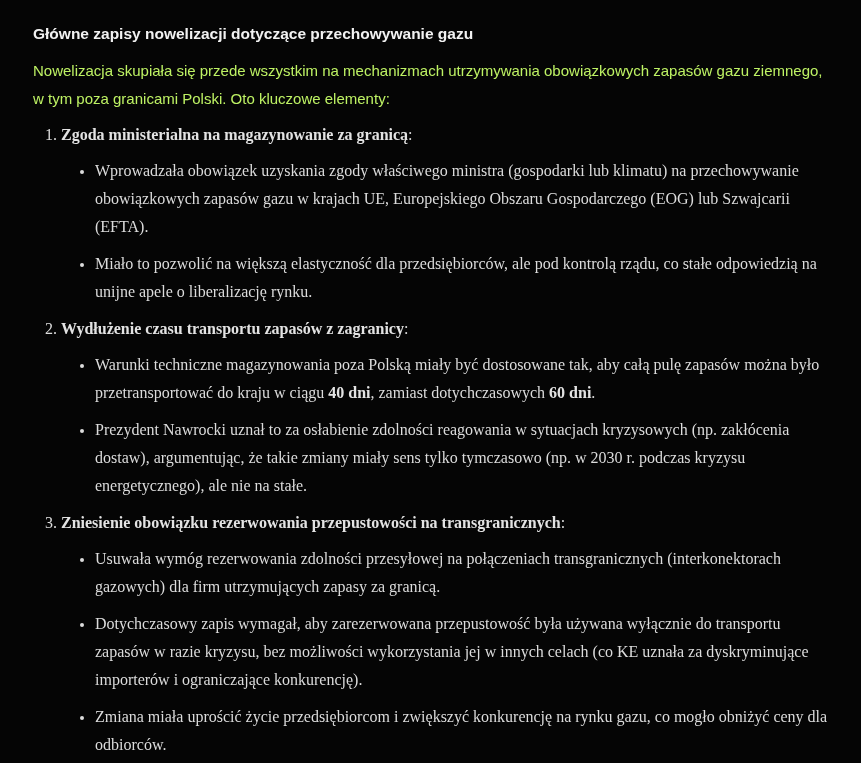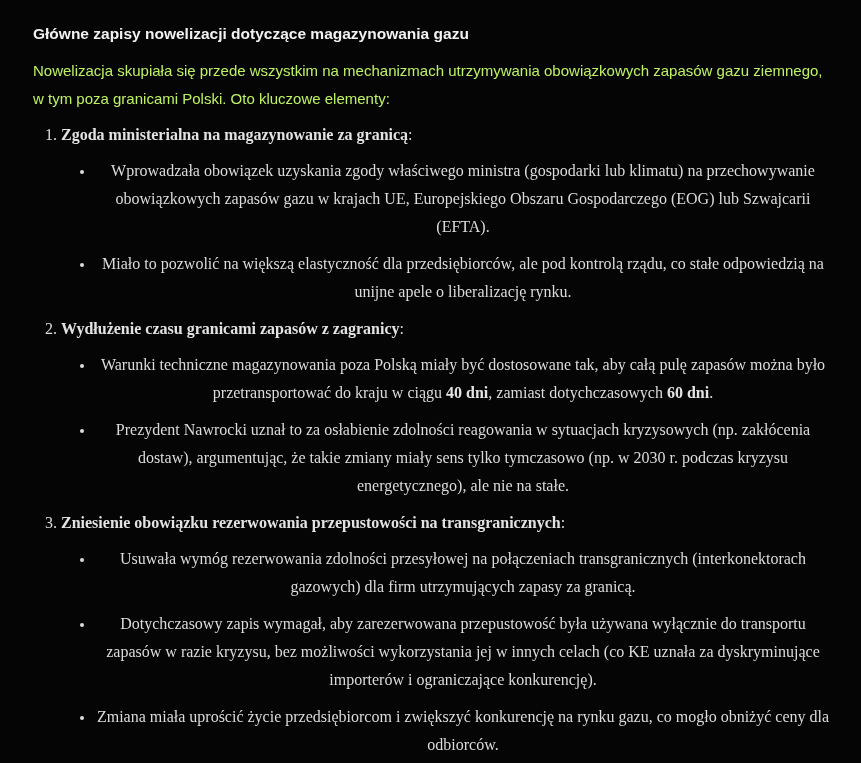--- a/index.html
+++ b/index.html
@@ -37,35 +37,35 @@
     color: #dcdcdc;
   }
   ol.main-list > li { margin: 8px 0 0 0; }
   ol.main-list .num { font-weight: 400; }
   ol.main-list b { font-weight: 700; color: #e3e3e3; }
   ul.bullet-list {
     list-style: disc;
     margin: 8px 0 0 0;
     padding: 0 0 0 50px;
   }
-  ul.bullet-list > li { margin: 0 0 9px 0; text-align: center; }
+  ul.bullet-list > li { margin: 0 0 9px 0; }
   ul.bullet-list > li::marker { color: #dcdcdc; font-size: 14px; }
 </style>
 </head>
 <body style="background: rgb(5, 5, 5);">
 
 <div class="doc">
-  <h3 class="heading" style="color: rgb(242, 242, 242);">Główne zapisy nowelizacji dotyczące magazynowania gazu</h3>
+  <h3 class="heading" style="color: rgb(242, 242, 242);">Główne zapisy nowelizacji dotyczące przechowywanie gazu</h3>
   <p class="intro" style="color: #bef264;">Nowelizacja skupiała się przede wszystkim na mechanizmach utrzymywania obowiązkowych zapasów gazu ziemnego, w tym poza granicami Polski. Oto kluczowe elementy:</p>
   <ol class="main-list" id="main-list" style="color: rgb(220, 220, 220);">
       <li><span class="num">1.</span> <b>Zgoda ministerialna na magazynowanie za granicą</b>:<ul class="bullet-list">
           <li>Wprowadzała obowiązek uzyskania zgody właściwego ministra (gospodarki lub klimatu) na przechowywanie obowiązkowych zapasów gazu w krajach UE, Europejskiego Obszaru Gospodarczego (EOG) lub Szwajcarii (EFTA).</li>
           <li>Miało to pozwolić na większą elastyczność dla przedsiębiorców, ale pod kontrolą rządu, co stałe odpowiedzią na unijne apele o liberalizację rynku.</li>
         </ul></li>
-      <li><span class="num">2.</span> <b>Wydłużenie czasu granicami zapasów z zagranicy</b>:<ul class="bullet-list">
+      <li><span class="num">2.</span> <b>Wydłużenie czasu transportu zapasów z zagranicy</b>:<ul class="bullet-list">
           <li>Warunki techniczne magazynowania poza Polską miały być dostosowane tak, aby całą pulę zapasów można było przetransportować do kraju w ciągu <b>40 dni</b>, zamiast dotychczasowych <b>60 dni</b>.</li>
           <li>Prezydent Nawrocki uznał to za osłabienie zdolności reagowania w sytuacjach kryzysowych (np. zakłócenia dostaw), argumentując, że takie zmiany miały sens tylko tymczasowo (np. w 2030 r. podczas kryzysu energetycznego), ale nie na stałe.</li>
         </ul></li>
       <li><span class="num">3.</span> <b>Zniesienie obowiązku rezerwowania przepustowości na transgranicznych</b>:<ul class="bullet-list">
           <li>Usuwała wymóg rezerwowania zdolności przesyłowej na połączeniach transgranicznych (interkonektorach gazowych) dla firm utrzymujących zapasy za granicą.</li>
           <li>Dotychczasowy zapis wymagał, aby zarezerwowana przepustowość była używana wyłącznie do transportu zapasów w razie kryzysu, bez możliwości wykorzystania jej w innych celach (co KE uznała za dyskryminujące importerów i ograniczające konkurencję).</li>
           <li>Zmiana miała uprościć życie przedsiębiorcom i zwiększyć konkurencję na rynku gazu, co mogło obniżyć ceny dla odbiorców.</li>
         </ul></li>
     </ol>
 </div>

